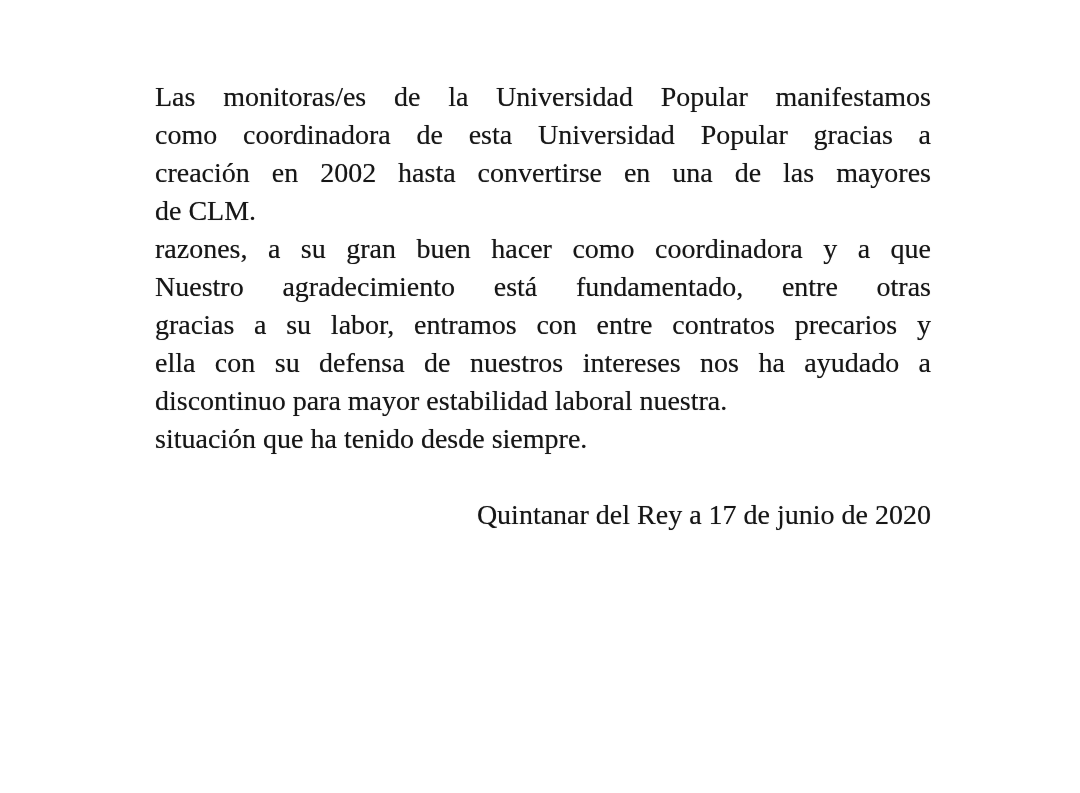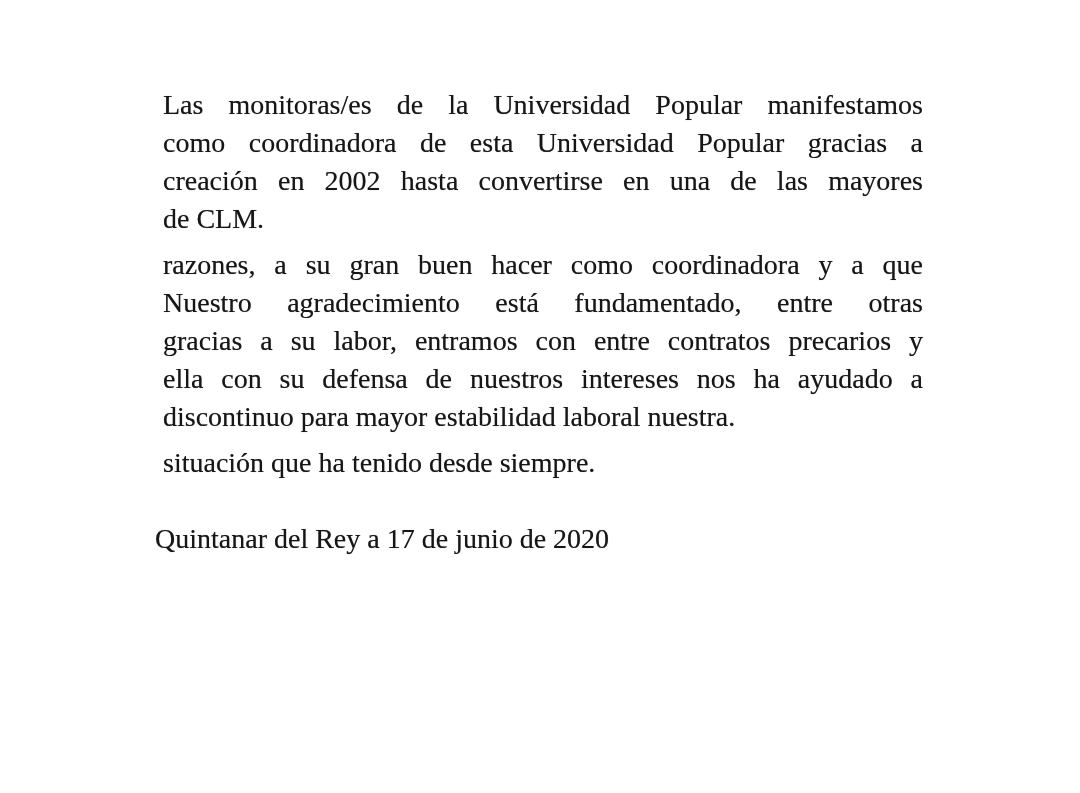--- a/index.html
+++ b/index.html
@@ -20,39 +20,39 @@
     position: absolute;
     left: 155px;
     top: 78px;
     width: 776px;
     font-size: 28px;
     line-height: 38px;
     
     text-shadow: 0 0 0.7px rgba(20,20,20,0.55);
   }
   .para {
-    margin: 8px;
+    margin: 0;
     padding: 0;
   }
   .line {
     display: block;
     white-space: normal;
     text-align: justify;
   }
   .line.just {
     text-align-last: justify;
     -moz-text-align-last: justify;
   }
   .line.last {
     text-align-last: left;
   }
   .dateline {
     display: block;
     margin-top: 38px;
-    text-align: left;
+    text-align: right;
   }
 </style>
 </head>
 <body>
 
 <div class="page">
   <div class="textblock">
 
     <p class="para">
       <span class="line just">Las monitoras/es de la Universidad Popular manifestamos</span>

